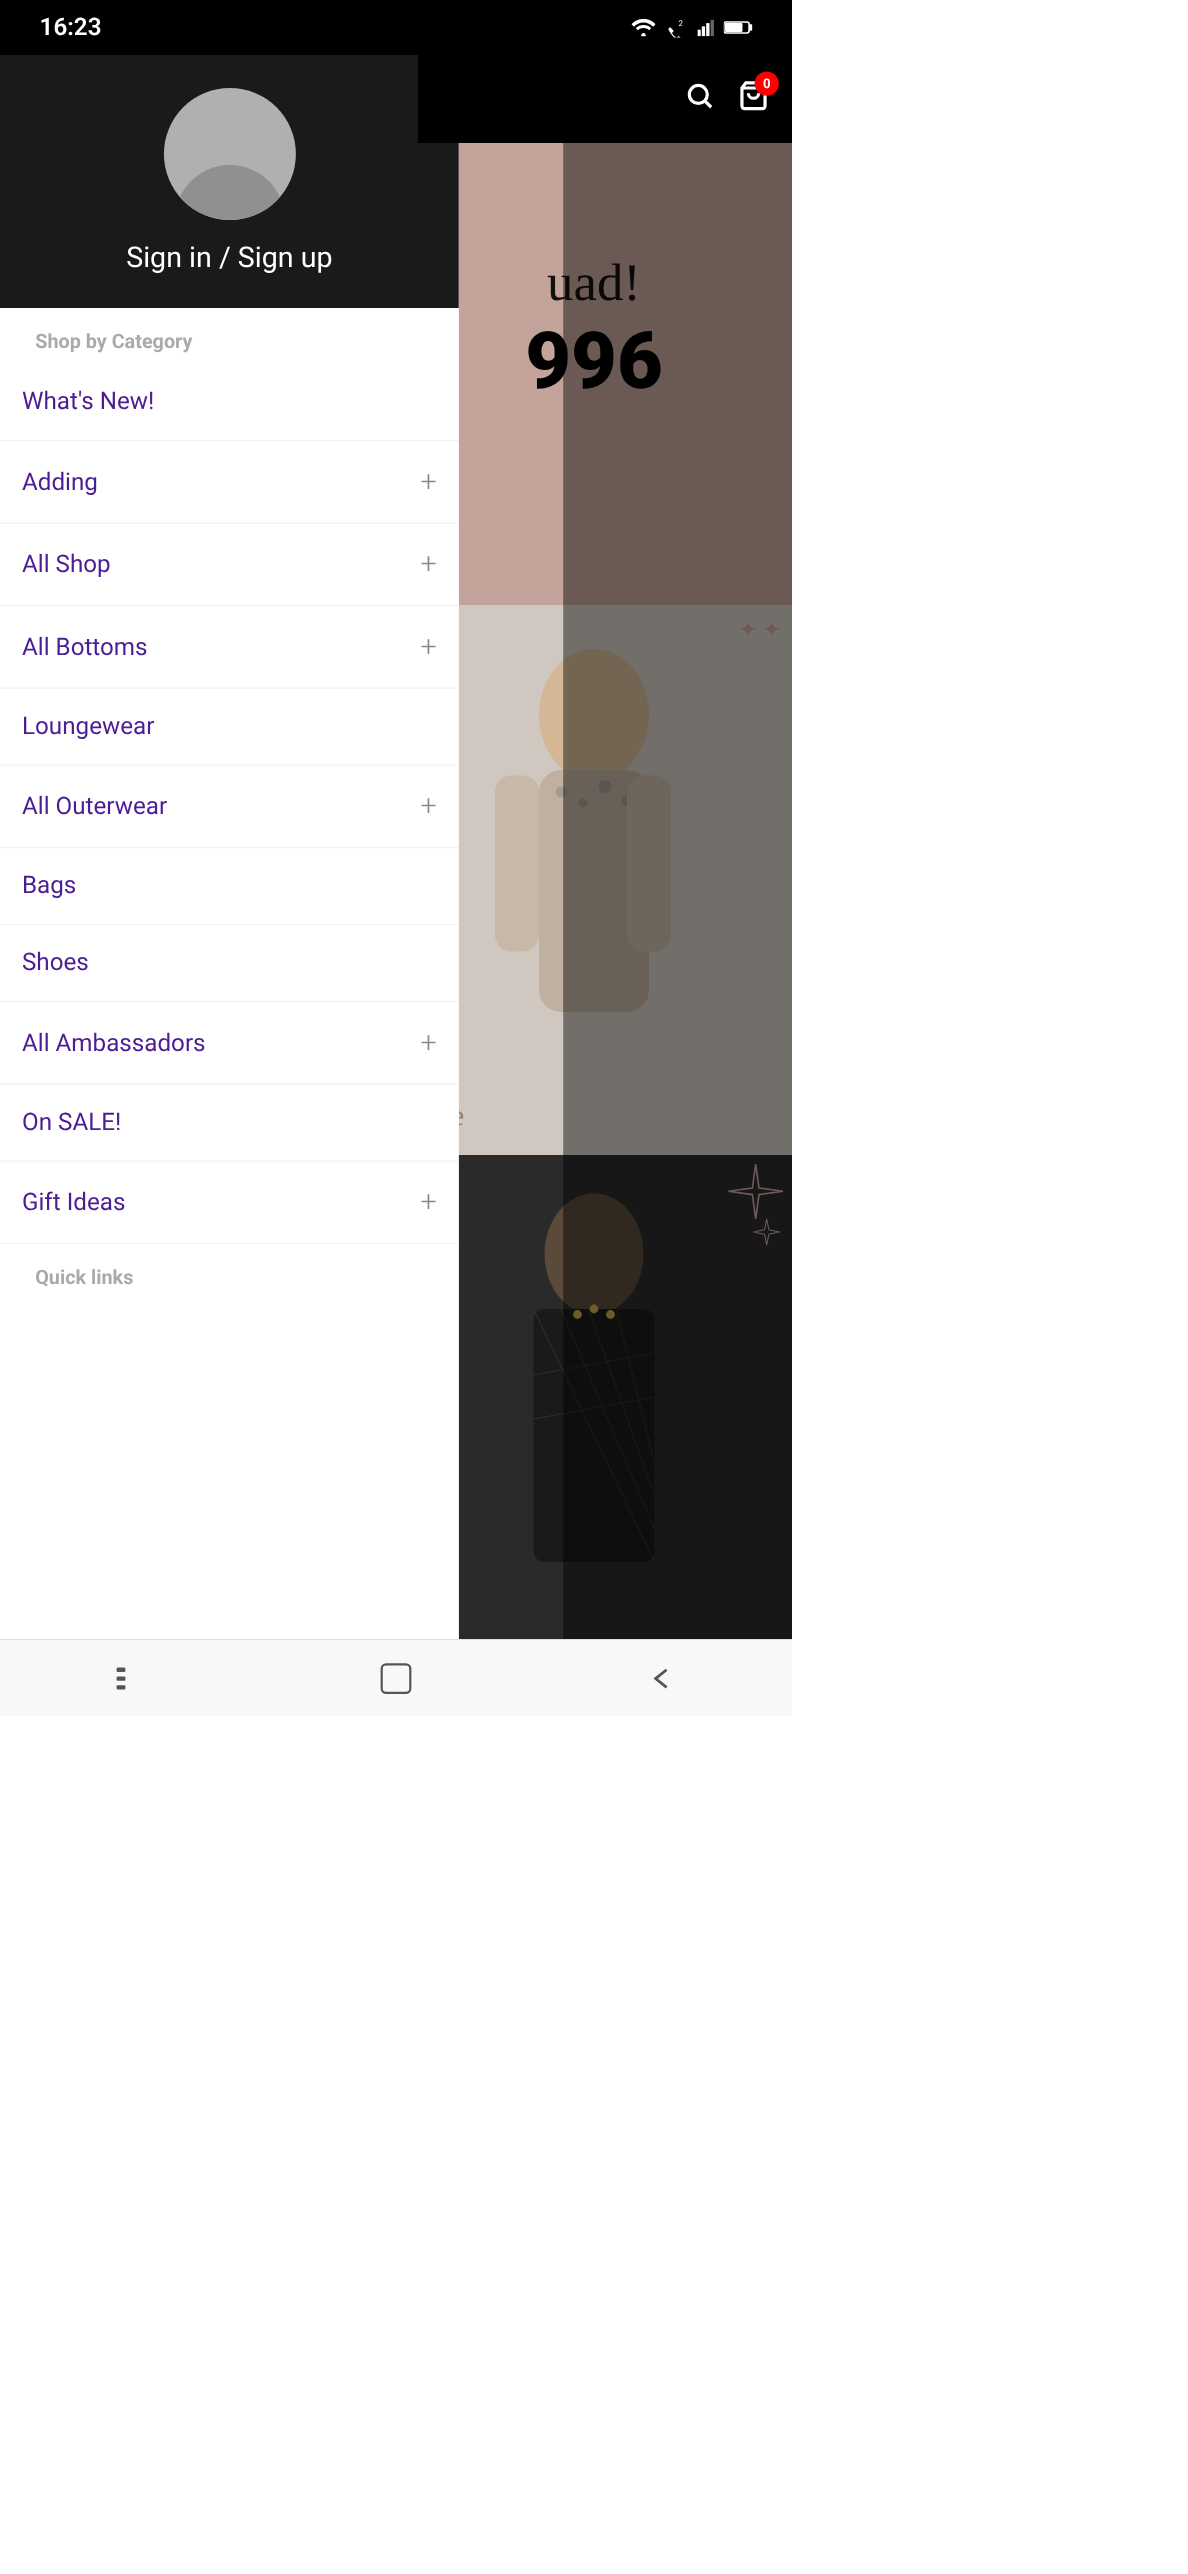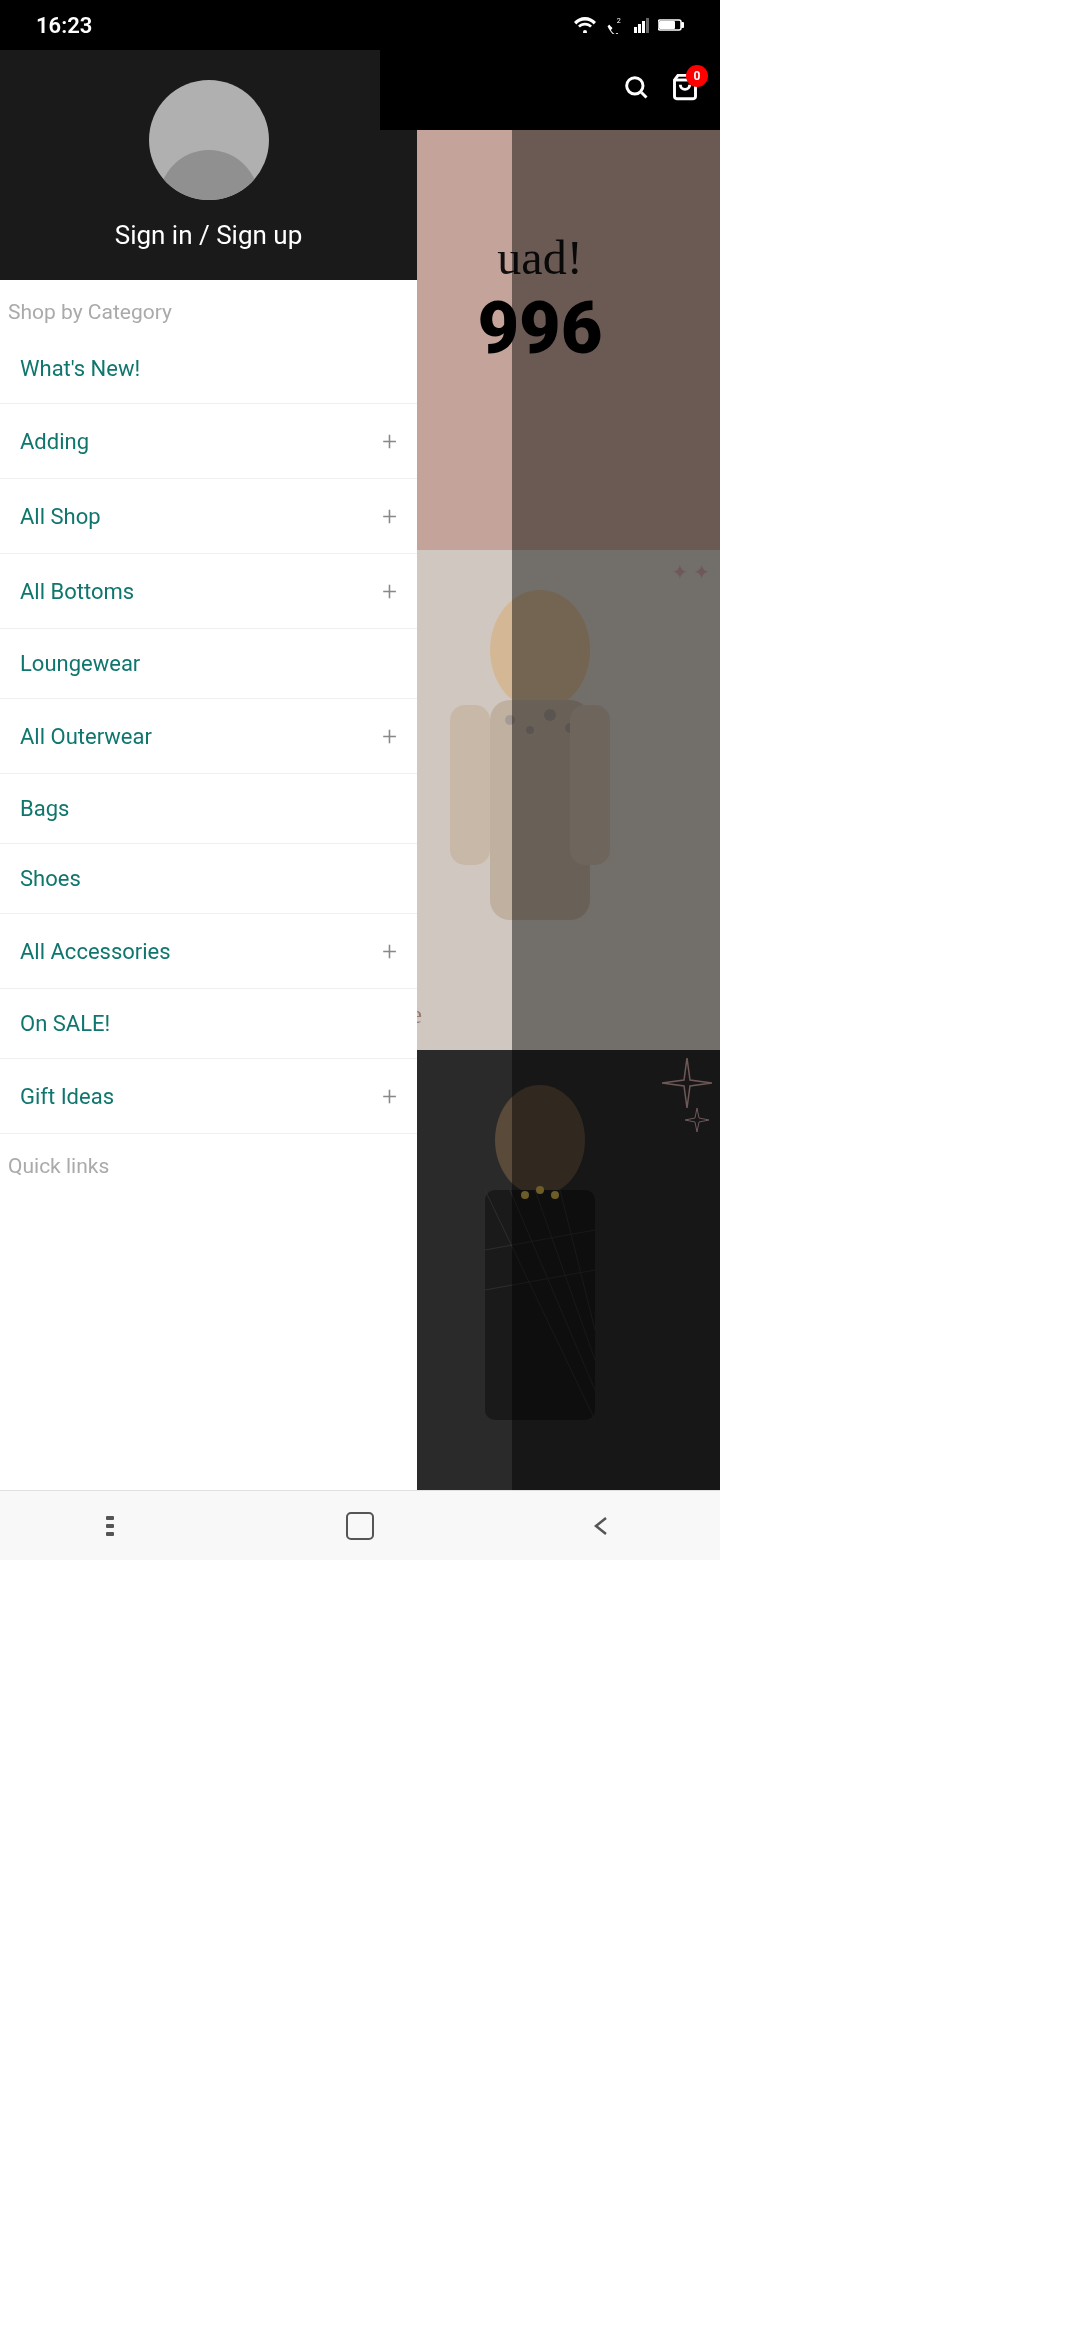--- a/index.html
+++ b/index.html
@@ -133,36 +133,36 @@
     }
 
     .sidebar-content {
       flex: 1;
       overflow-y: auto;
       background: #ffffff;
     }
 
     .section-label {
       color: #aaaaaa;
-      font-size: 21px;
-      padding: 20px 20px 10px 8px;
-      font-weight: 400;
+      font-size: 18px;
+      padding: 20px 20px 10px 32px;
+      font-weight: 700;
     }
 
     .menu-item {
       display: flex;
       align-items: center;
       justify-content: space-between;
       padding: 22px 20px;
       border-bottom: 1px solid #f0f0f0;
       cursor: pointer;
     }
 
     .menu-item-label {
-      color: #0f766e;
+      color: #4c1d95;
       font-size: 22px;
       font-weight: 400;
     }
 
     .menu-item-plus {
       color: #888888;
       font-size: 26px;
       font-weight: 300;
     }
 
@@ -405,21 +405,21 @@
           <span class="menu-item-label">All Outerwear</span>
           <span class="menu-item-plus">+</span>
         </div>
         <div class="menu-item">
           <span class="menu-item-label">Bags</span>
         </div>
         <div class="menu-item">
           <span class="menu-item-label">Shoes</span>
         </div>
         <div class="menu-item">
-          <span class="menu-item-label">All Accessories</span>
+          <span class="menu-item-label">All Ambassadors</span>
           <span class="menu-item-plus">+</span>
         </div>
         <div class="menu-item">
           <span class="menu-item-label">On SALE!</span>
         </div>
         <div class="menu-item">
           <span class="menu-item-label">Gift Ideas</span>
           <span class="menu-item-plus">+</span>
         </div>
       </div>

